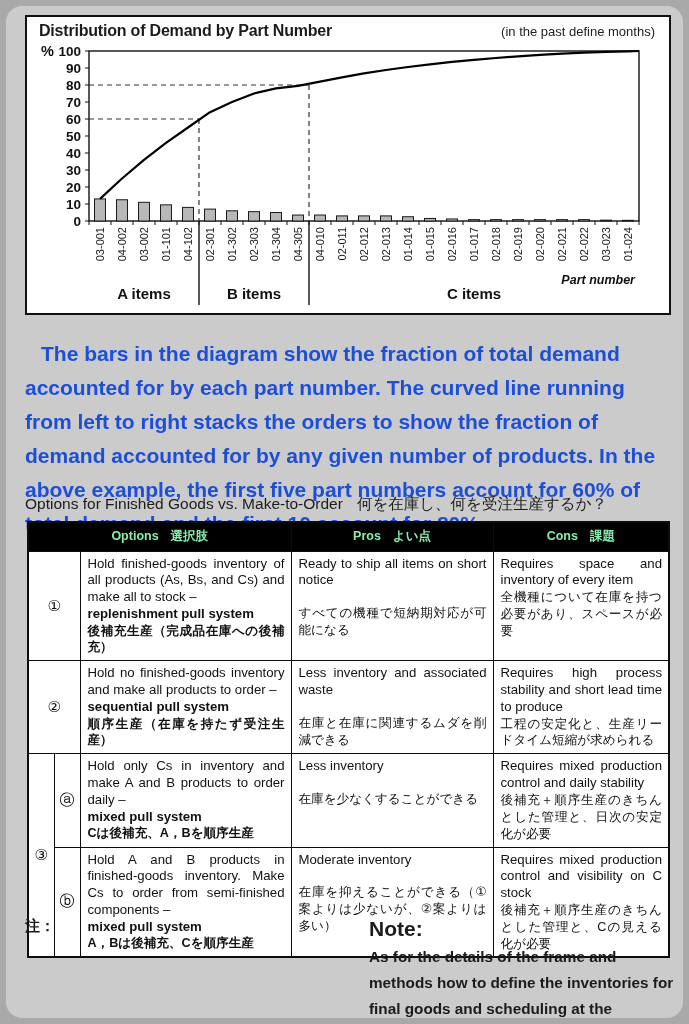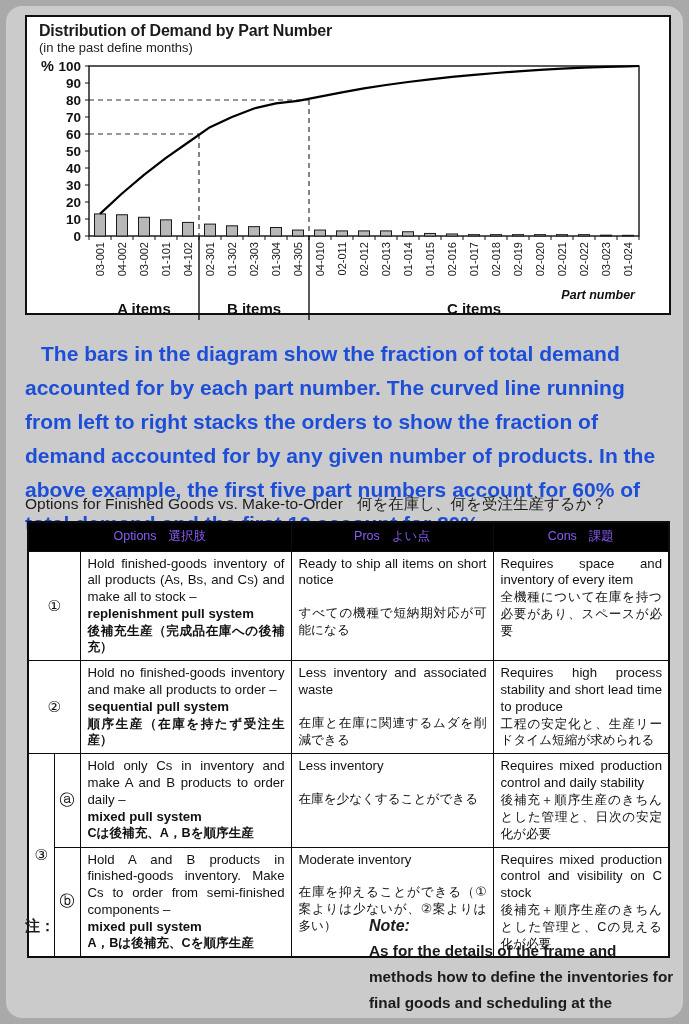--- a/index.html
+++ b/index.html
@@ -13,23 +13,22 @@
   .card{
     position:absolute;left:6px;top:6px;width:677px;height:1012px;
     background:#cbcbcb;border-radius:16px;overflow:hidden;
   }
   
   .chart-panel{
     position:absolute;left:19px;top:9px;width:646px;height:300px;
     background:#ffffff;border:2px solid #101010;box-sizing:border-box;
   }
   .chart-title-row{
-    display:flex;justify-content:flex-start;align-items:baseline;
+    display:flex;justify-content:space-between;align-items:baseline;
     padding:5px 14px 0 12px;
-    flex-direction:column;
   }
   .chart-title{font-size:16px;font-weight:bold;letter-spacing:-0.2px;}
   .chart-subtitle{font-size:13px;font-weight:normal;color:#222;}
   .chart-svg{display:block;margin-top:1px;}
   
   .desc{
     position:absolute;left:19px;top:331px;width:650px;
     font-size:21px;font-weight:bold;line-height:1.62;color:#1d4ed8;
   }
   .desc p{margin:0;text-indent:16px;}
@@ -41,43 +40,43 @@
   .tbl-title .jp{margin-left:14px;}
   table.opt{
     position:absolute;left:21px;top:515px;width:641px;
     border-collapse:collapse;table-layout:fixed;background:#fff;
     border:2px solid #0d0d0d;
   }
   table.opt th,table.opt td{
     border:1.2px solid #0d0d0d;box-sizing:border-box;
   }
   table.opt th{
-    background:#000;color:#8b5cf6;height:29px;
-    font-size:12.5px;font-weight:normal;text-align:center;padding:0;
+    background:#000;color:#86efac;height:29px;
+    font-size:12.5px;font-weight:bold;text-align:center;padding:0;
   }
   table.opt th .jp{margin-left:12px;}
   td.num,td.sub{
     text-align:center;vertical-align:middle;font-size:15px;color:#111;
   }
   td.cell{vertical-align:top;padding:4px 6px 4px 7px;}
   .seg{margin:0;font-size:13.2px;line-height:1.27;text-align:justify;color:#111;}
   .seg.jp{font-size:12.6px;line-height:1.34;}
   .seg.b{font-weight:bold;}
   .seg.gap{margin-top:16px;}
   tr.r0 td{height:90px;margin-top:36px;} tr.r1 td{height:91px;} tr.r2 td{height:89px;} tr.r3 td{height:88px;}
   
   .notes{
     position:absolute;left:19px;top:911px;width:650px;
     display:flex;justify-content:space-between;
   }
   .note-jp{width:326px;}
   .note-jp .label{font-size:15px;font-weight:bold;margin:0 0 3px 0;}
   .note-jp .body{font-size:14.6px;line-height:1.72;margin:0;}
   .note-en{width:306px;}
-  .note-en .label{font-size:16px;font-weight:bold;margin:0 0 3px 0;font-style:italic;}
+  .note-en .label{font-size:21px;font-weight:bold;margin:0 0 3px 0;}
   .note-en .body{font-size:15.3px;font-weight:bold;line-height:1.7;margin:0;}
 </style>
 </head>
 <body>
 
 <div class="card">
 
   <div class="chart-panel">
     <div class="chart-title-row">
       <span class="chart-title">Distribution of Demand by Part Number</span>

